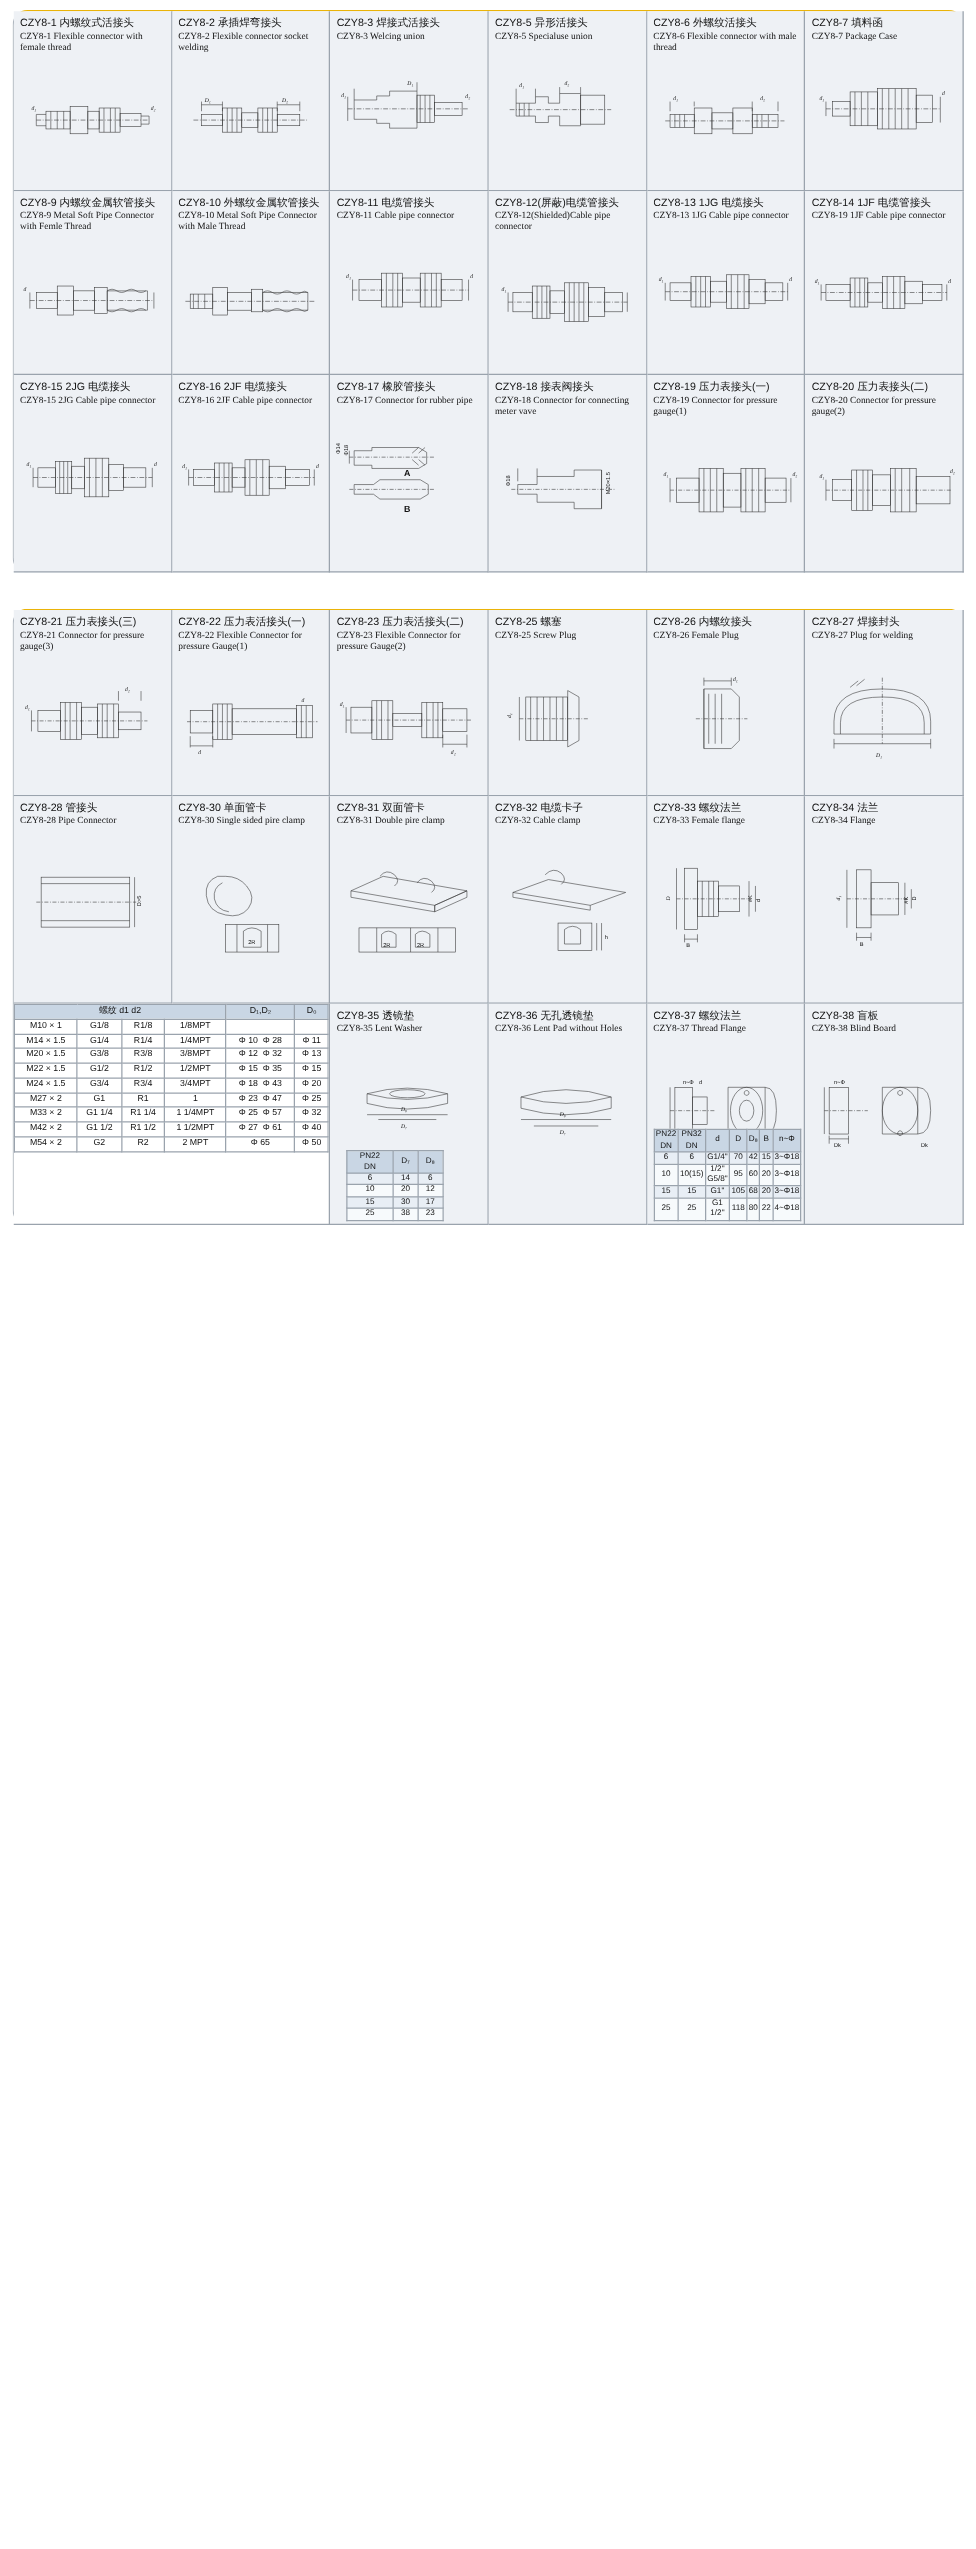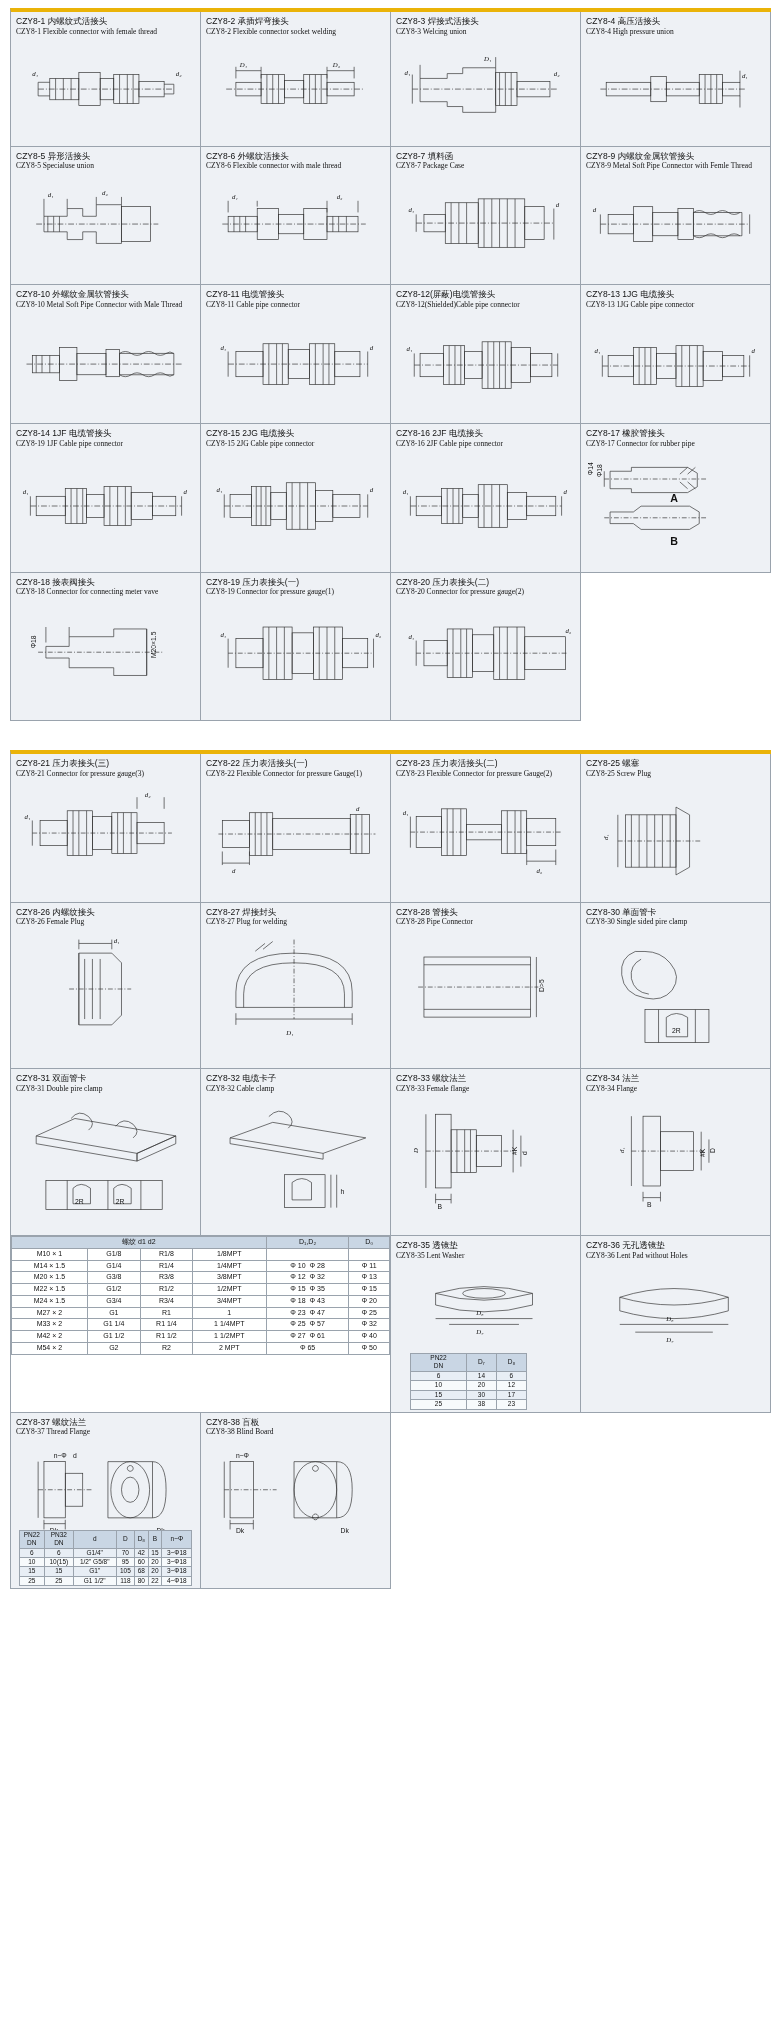--- a/index.html
+++ b/index.html
@@ -8,23 +8,24 @@
     background: #ffffff;
     font-family: "Liberation Sans", sans-serif;
   }
   .page {
     width: 781px;
     margin: 0 auto;
     padding: 8px 10px 10px 10px;
   }
   .grid {
     display: grid;
-    grid-template-columns: repeat(4, 1fr);
-    border-top: 4px solid #eab308;
+    grid-template-columns: repeat(6, 1fr);
+    border-top: 1px solid #eab308;
     border-left: 1px solid #9aa3ad;
+    border-radius: 12px;
   }
   .grid + .grid { margin-top: 29px; }
   .cell {
     border-right: 1px solid #9aa3ad;
     border-bottom: 1px solid #9aa3ad;
     background: #eef1f5;
     position: relative;
     overflow: hidden;
   }
   .cell .caption {
@@ -185,41 +186,20 @@
             <path d="M30 40 v-14 M108 29 v-11"></path>
             <path d="M22 36 v30"></path>
           </g>
           <text class="lbl-i" x="14" y="36">d₁</text>
           <text class="lbl-i" x="96" y="22">D₁</text>
           <text class="lbl-i" x="168" y="38">d₂</text>
         </svg>
       </div>
     </div>
 
-    <div class="cell r1">
-      <div class="caption">
-        <div class="cn">CZY8-4 高压活接头</div>
-        <div class="en">CZY8-4 High pressure union</div>
-      </div>
-      <div class="art">
-        <svg viewBox="0 0 195 108" preserveAspectRatio="xMidYMid meet">
-          <g stroke="#333" fill="none" stroke-width="0.7">
-            <rect x="26" y="44" width="46" height="14"></rect>
-            <rect x="72" y="38" width="16" height="26"></rect>
-            <rect x="88" y="44" width="34" height="14"></rect>
-            <rect x="122" y="36" width="24" height="30"></rect>
-            <rect x="146" y="44" width="18" height="14"></rect>
-            <line x1="20" y1="51" x2="170" y2="51" stroke-dasharray="6,2,1,2"></line>
-            <path d="M128 36 v30 M134 36 v30 M140 36 v30"></path>
-            <path d="M164 44 v-12 M164 58 v12"></path>
-          </g>
-          <text class="lbl-i" x="166" y="40">d₁</text>
-        </svg>
-      </div>
-    </div>
 
     <div class="cell r2">
       <div class="caption">
         <div class="cn">CZY8-5 异形活接头</div>
         <div class="en">CZY8-5 Specialuse union</div>
       </div>
       <div class="art">
         <svg viewBox="0 0 195 108" preserveAspectRatio="xMidYMid meet">
           <g stroke="#333" fill="none" stroke-width="0.7">
             <path d="M34 44 h24 v-8 h16 v8 h14 v-12 h26 v40 h-26 v-12 h-14 v8 h-16 v-8 h-24 z"></path>

